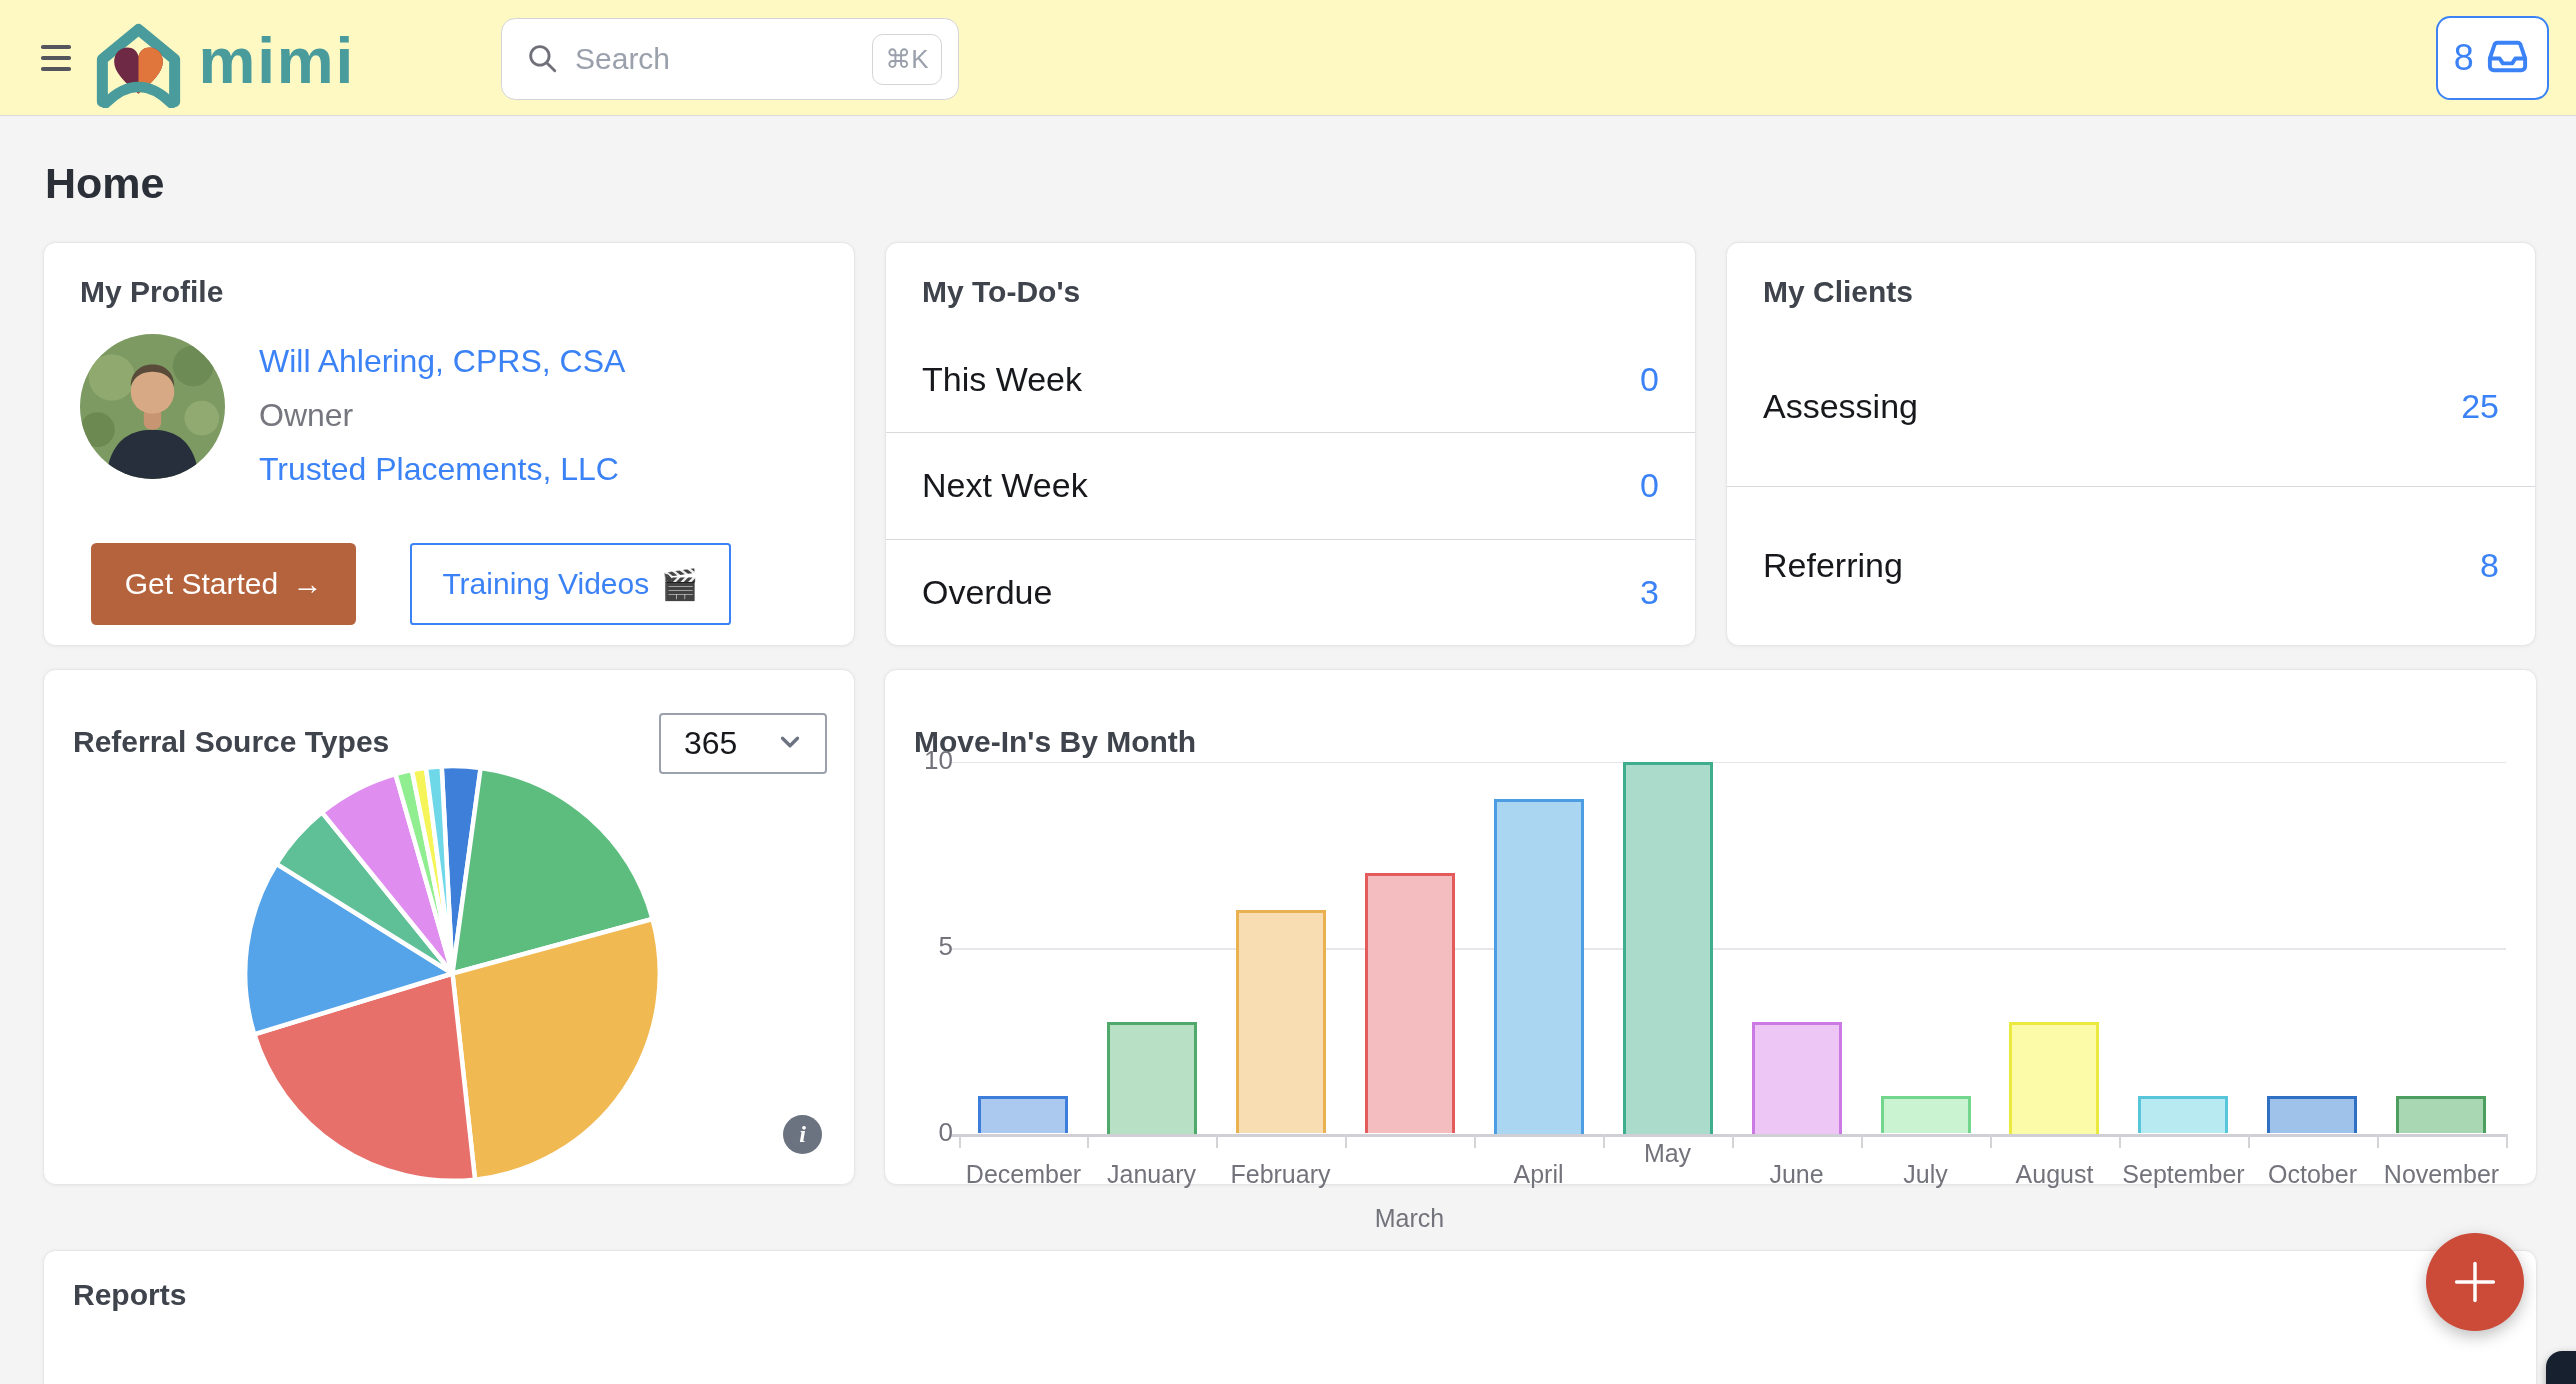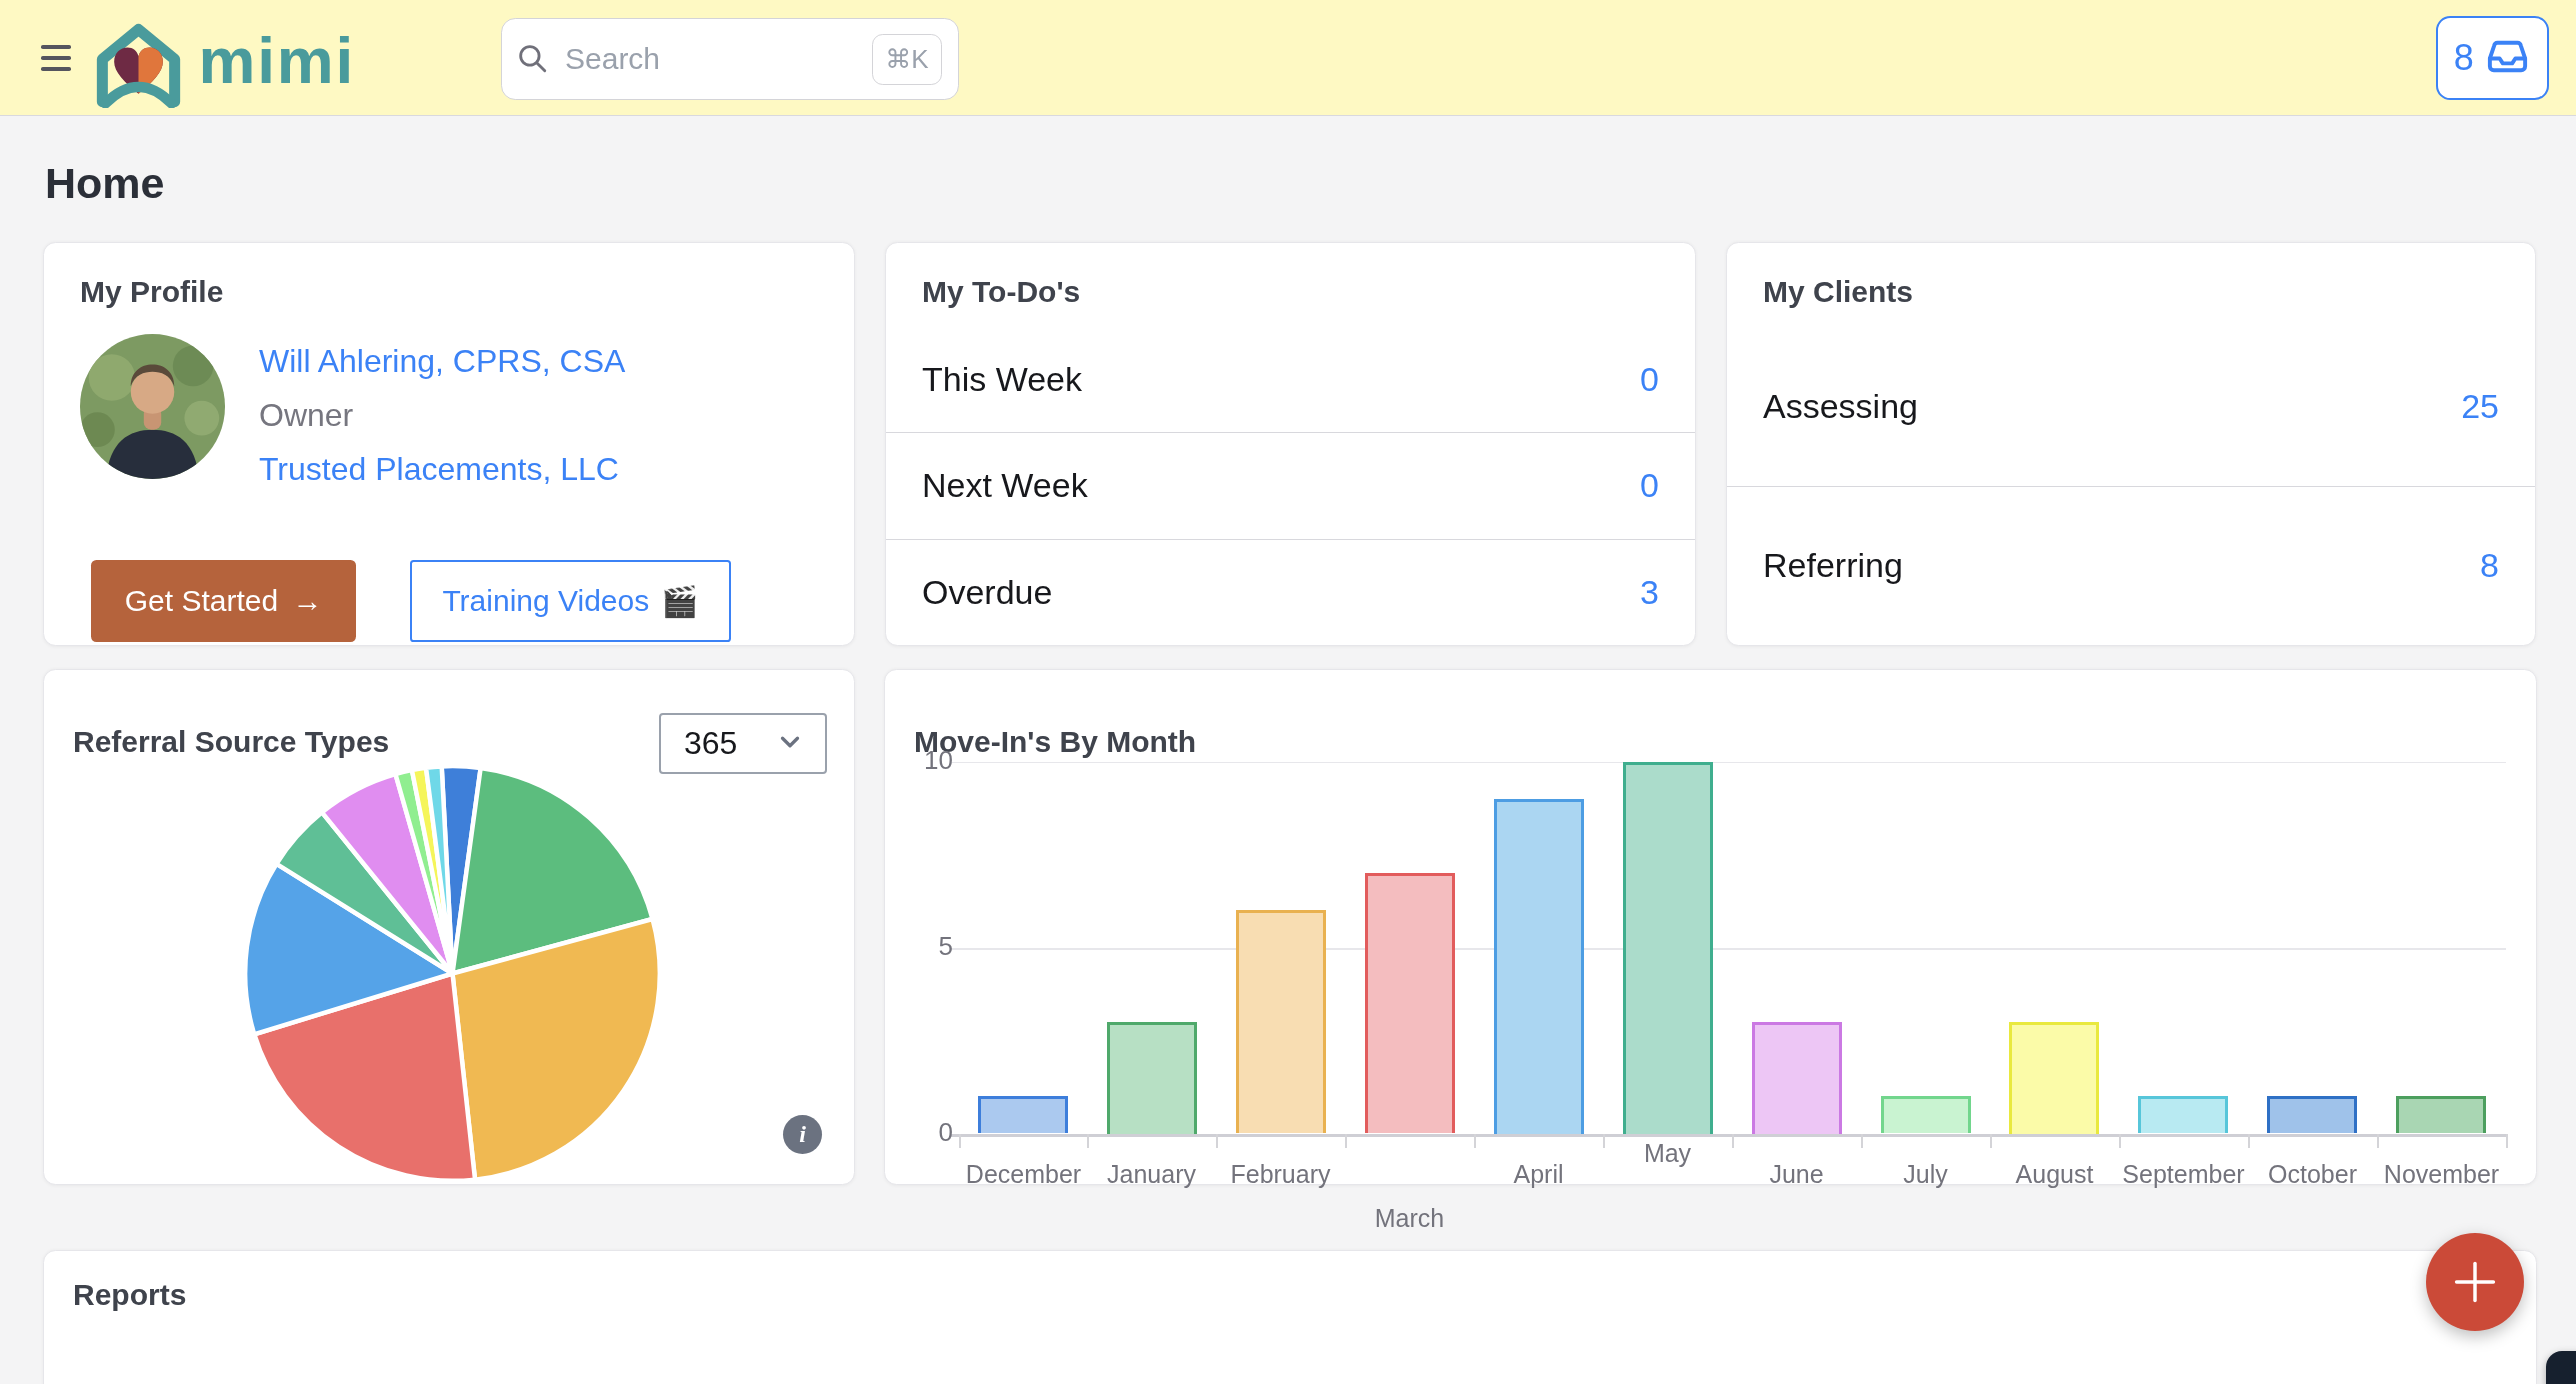--- a/index.html
+++ b/index.html
@@ -9,21 +9,21 @@
   
   .topbar { position:absolute; left:0; top:0; width:2576px; height:116px;
             background:#fef9c3; border-bottom:1.8px solid #d9d9de; z-index:5; }
   .hamburger { position:absolute; left:41px; top:41px; width:34px; height:34px;
                display:flex; flex-direction:column; justify-content:center; gap:7.2px; cursor:pointer; }
   .hamburger span { display:block; height:3.6px; width:30px; background:#55555e; border-radius:1.8px; }
   .logo-wrap { position:absolute; left:91px; top:19.7px; display:flex; align-items:center; gap:12.5px; }
   .logo-word { font-size:64px; font-weight:700; color:#4a9b9c; letter-spacing:1.8px; line-height:1; padding-bottom:9px; }
   .searchbox { position:absolute; left:501px; top:18px; width:458px; height:82px;
                background:#fff; border:1.8px solid #d4d4d8; border-radius:14.3px;
-               display:flex; align-items:center; padding:0 16px 0 13px; }
+               display:flex; align-items:center; padding:0 16px 0 23px; }
   .searchbox .ph { flex:1; font-size:30px; color:#9aa1ac; margin-left:16px; }
   .kbd { border:1.8px solid #d4d4d8; border-radius:10.7px; padding:9px 12.5px;
          font-size:26px; color:#9aa1ac; }
   .inboxbtn { position:absolute; left:2436px; top:16px; width:113px; height:84px;
               border:2.7px solid #3b82f6; border-radius:14.3px; background:#fff;
               display:flex; align-items:center; justify-content:center; gap:10.7px;
               color:#3b82f6; cursor:pointer; }
   .inboxbtn .num { font-size:36px; }
 
   
@@ -39,21 +39,21 @@
   #card-referral{ left:43px;  top:669px; width:812px; height:516px; }
   #card-movein  { left:884px; top:669px; width:1653px; height:516px; }
   #card-reports { left:43px;  top:1250px; width:2494px; height:197px; }
 
   
   .profile-row { display:flex; margin-top:25px; gap:34px; align-items:flex-start; }
   .avatar { width:145px; height:145px; border-radius:50%; overflow:hidden; flex:0 0 auto; }
   .pline { line-height:54px; font-size:32px; }
   .plink { color:#3b82f6; cursor:pointer; }
   .pmuted { color:#76767f; }
-  .btn-row { display:flex; gap:54px; margin-top:64px; margin-left:10.7px; }
+  .btn-row { display:flex; gap:54px; margin-top:47px; margin-left:10.7px; }
   .btn-primary { background:#b5633c; color:#fff; border:none; border-radius:5.4px;
                  font-size:30px; padding:0 34px; height:82px; display:flex; align-items:center; gap:14.3px;
                  font-family:inherit; cursor:pointer; }
   .btn-outline { background:#fff; color:#3b82f6; border:2.7px solid #3b82f6; border-radius:3.6px;
                  font-size:30px; padding:0 30px; height:82px; display:flex; align-items:center; gap:12.5px;
                  font-family:inherit; cursor:pointer; }
 
   
   .stat-card-inner { padding-top:32px; height:100%; display:flex; flex-direction:column; }
   .stat-card-inner .card-title { padding:0 36px; }

